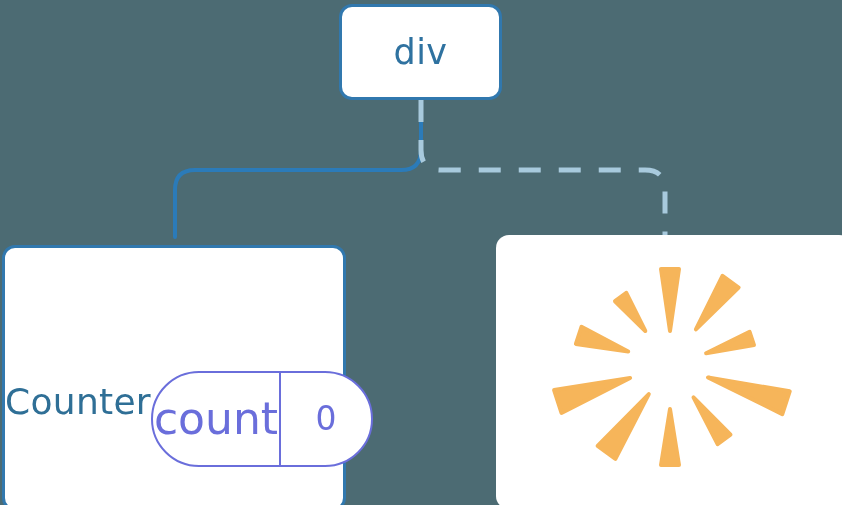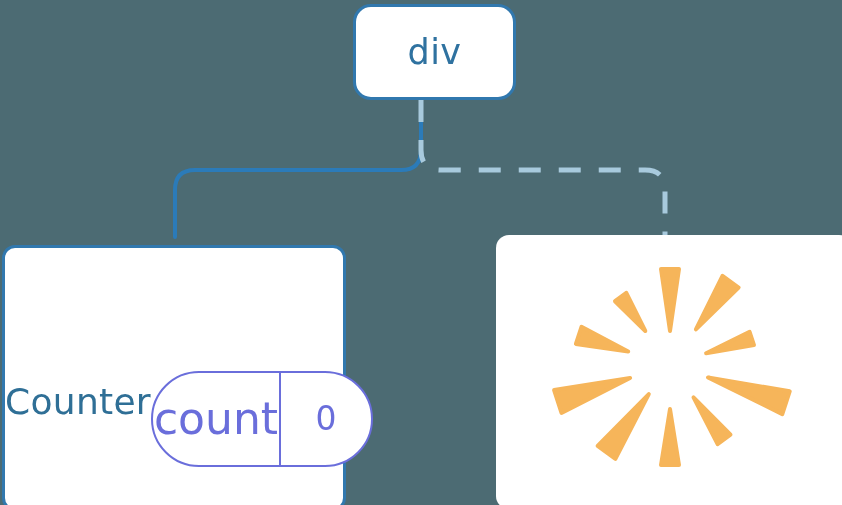--- a/index.html
+++ b/index.html
@@ -28,28 +28,27 @@
   }
   .node {
     position: absolute;
     background: #ffffff;
     border: 3px solid #3178ae;
     border-radius: 13px;
     box-sizing: border-box;
   }
   
   #node-div {
-    left: 353px;
+    left: 339px;
     top: 4px;
     width: 163px;
     height: 96px;
     display: flex;
     align-items: center;
     justify-content: center;
-    border-radius: 18px;
   }
   #node-div .node-label {
     font-size: 35px;
     color: #2f72a0;
     letter-spacing: 0.5px;
     line-height: 1;
   }
   
   #node-counter {
     left: 2px;

